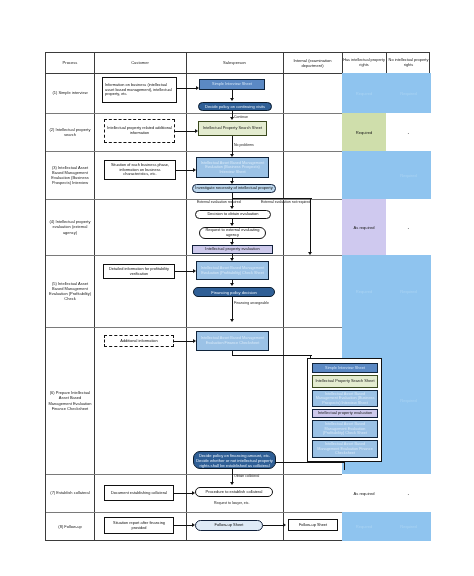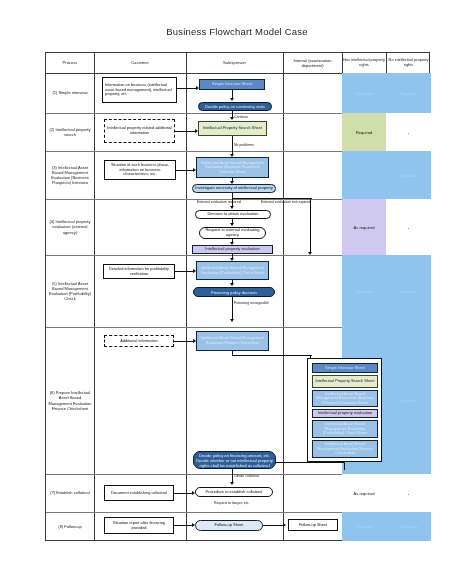--- a/index.html
+++ b/index.html
@@ -50,21 +50,20 @@
   .arw.rt{border-top:2.4px solid transparent;border-bottom:2.4px solid transparent;border-left:3.4px solid #111;}
   .arw.lt{border-top:2.4px solid transparent;border-bottom:2.4px solid transparent;border-right:3.4px solid #111;}
 
   .stackbox{position:absolute;background:#fff;border:1.2px solid #111;box-sizing:border-box;}
 </style>
 </head>
 <body>
 
 <div id="page">
 
-  <div id="title">Business Flowchart Model Case</div>
 
   <div id="sheet">
 
     <div class="vline" style="left:48px"></div>
     <div class="vline" style="left:140px"></div>
     <div class="vline" style="left:237px"></div>
     <div class="vline" style="left:296px"></div>
     <div class="vline" style="left:340px"></div>
 
     <div class="hdr" style="left:0;width:48px">Process</div>

